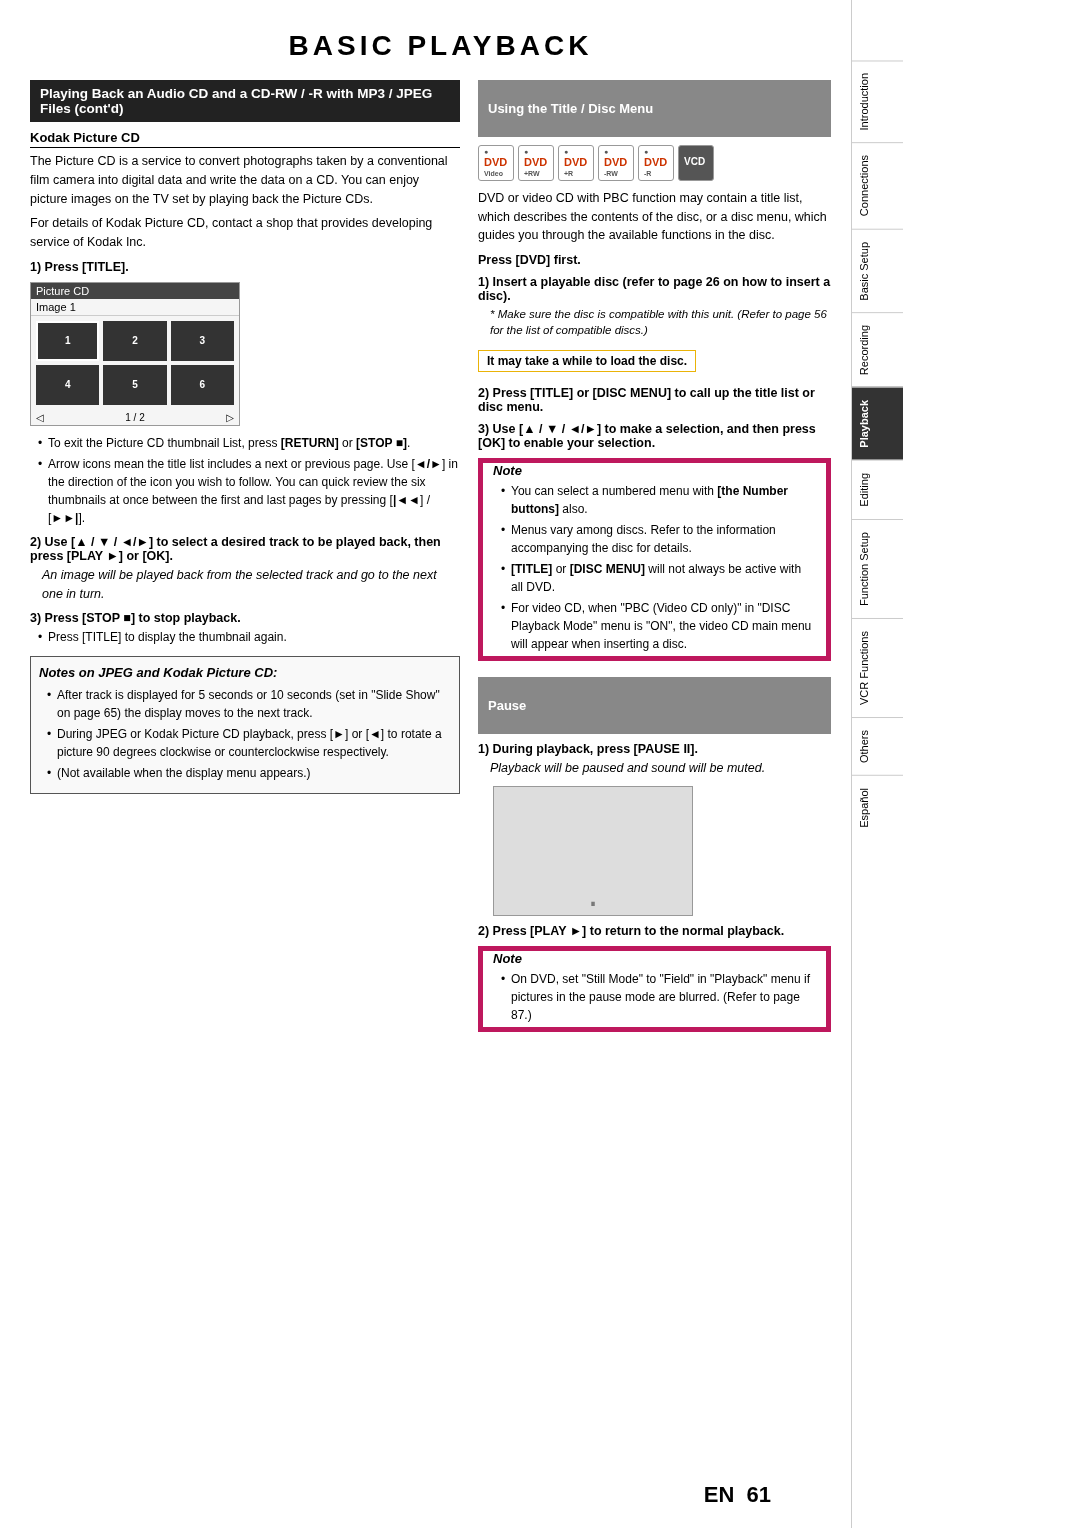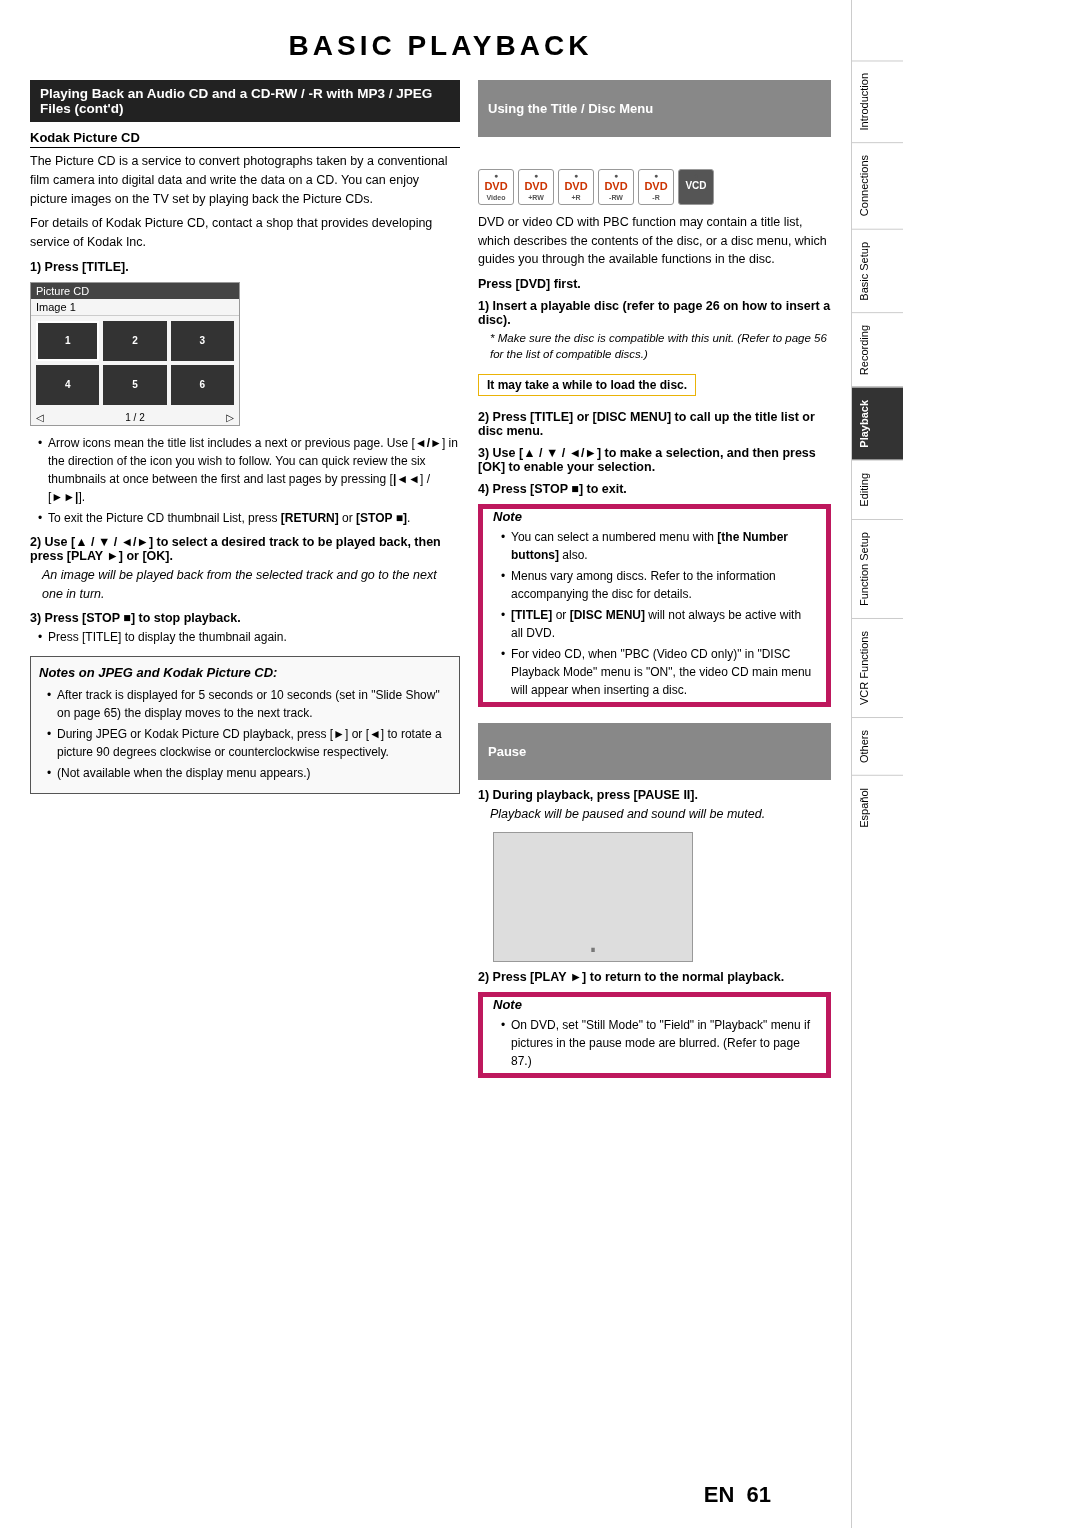--- a/index.html
+++ b/index.html
@@ -171,24 +171,23 @@
       flex-wrap: wrap;
     }
     .disc-icon {
       border: 1px solid #999;
       border-radius: 3px;
       padding: 2px 5px;
       font-size: 9px;
       font-weight: bold;
       display: flex;
       flex-direction: column;
-      align-items: center;
+      align-items: flex-start;
       line-height: 1.2;
       min-width: 36px;
-      margin-top: 24px;
     }
     .disc-icon .top { font-size: 7px; color: #555; }
     .disc-icon .middle { font-size: 11px; font-weight: 900; color: #cc3300; }
     .disc-icon .bottom { font-size: 7px; color: #555; }
     .disc-icon.vcd { color: #fff; background: #555; }
     .disc-icon.vcd .middle { color: #fff; font-size: 10px; }
     .highlight-box {
       border: 1px solid #eab308;
       padding: 3px 8px;
       margin: 6px 0;
@@ -280,22 +279,22 @@
             <div class="picture-cd-thumb">6</div>
           </div>
           <div class="picture-cd-nav">
             <span>◁</span>
             <span>1 / 2</span>
             <span>▷</span>
           </div>
         </div>
 
         <ul class="bullet-list">
+          <li>To exit the Picture CD thumbnail List, press <strong>[RETURN]</strong> or <strong>[STOP ■]</strong>.</li>
           <li>Arrow icons mean the title list includes a next or previous page. Use [<strong>◄/►</strong>] in the direction of the icon you wish to follow. You can quick review the six thumbnails at once between the first and last pages by pressing [<strong>|◄◄</strong>] / [<strong>►►|</strong>].</li>
-          <li>To exit the Picture CD thumbnail List, press <strong>[RETURN]</strong> or <strong>[STOP ■]</strong>.</li>
         </ul>
 
         <div class="step-label">2) Use [▲ / ▼ / ◄/►] to select a desired track to be played back, then press [PLAY ►] or [OK].</div>
         <div class="step-body indent">An image will be played back from the selected track and go to the next one in turn.</div>
 
         <div class="step-label">3) Press [STOP ■] to stop playback.</div>
         <ul class="bullet-list">
           <li>Press [TITLE] to display the thumbnail again.</li>
         </ul>
 
@@ -351,21 +350,20 @@
 
         <div class="step-label">1) Insert a playable disc (refer to page 26 on how to insert a disc).</div>
         <div class="step-body indent small-note">* Make sure the disc is compatible with this unit. (Refer to page 56 for the list of compatible discs.)</div>
 
         <div style="margin: 6px 0;">
           <span class="highlight-box">It may take a while to load the disc.</span>
         </div>
 
         <div class="step-label">2) Press [TITLE] or [DISC MENU] to call up the title list or disc menu.</div>
         <div class="step-label">3) Use [▲ / ▼ / ◄/►] to make a selection, and then press [OK] to enable your selection.</div>
-        <div class="step-label">4) Press [STOP ■] to exit.</div>
 
         <div class="note-box">
           <div class="note-title">Note</div>
           <ul class="bullet-list">
             <li>You can select a numbered menu with <strong>[the Number buttons]</strong> also.</li>
             <li>Menus vary among discs. Refer to the information accompanying the disc for details.</li>
             <li><strong>[TITLE]</strong> or <strong>[DISC MENU]</strong> will not always be active with all DVD.</li>
             <li>For video CD, when "PBC (Video CD only)" in "DISC Playback Mode" menu is "ON", the video CD main menu will appear when inserting a disc.</li>
           </ul>
         </div>

